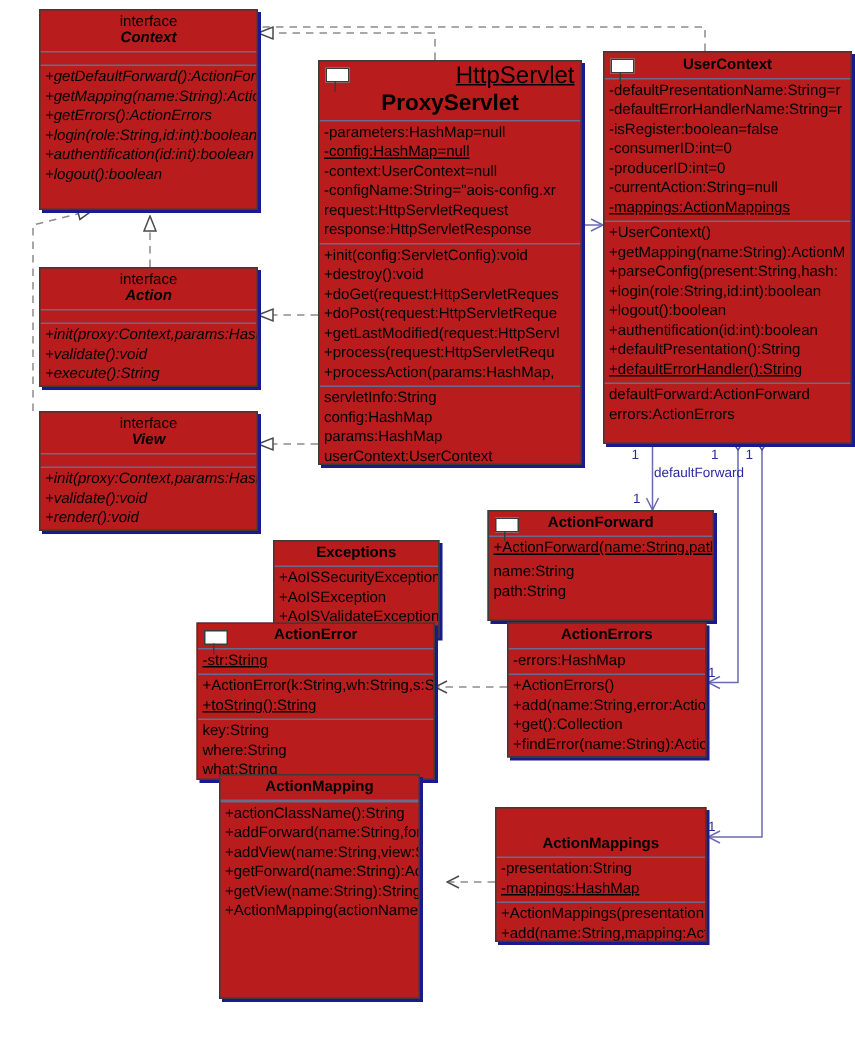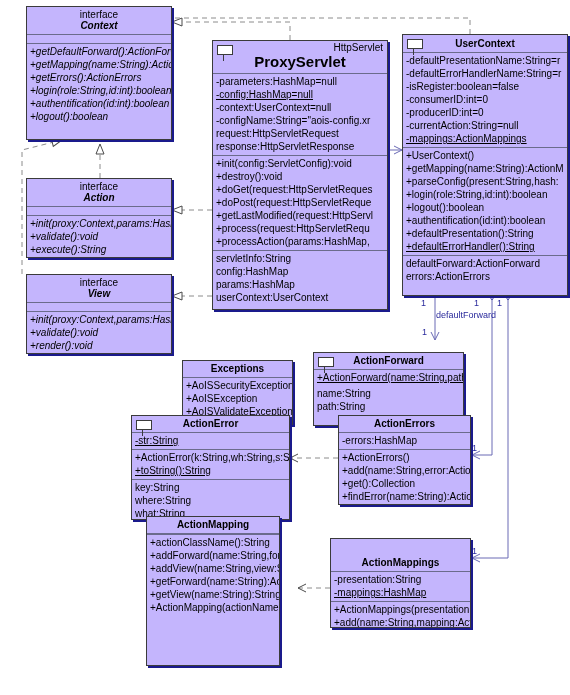--- a/index.html
+++ b/index.html
@@ -24,21 +24,21 @@
     position: absolute;
     left: 0; top: 0;
     width: 570px;
     height: 695px;
     pointer-events: none;
     z-index: 1;
   }
   .uml-class {
     position: absolute;
     box-sizing: border-box;
-    background: #c4b5fd;
+    background: #b91c1c;
     border: 1px solid #3b3b3b;
     box-shadow: 2px 2px 0 0 #1a1a8c;
     z-index: 3;
     overflow: hidden;
   }
   .cls-header {
     text-align: center;
     font-size: 10px;
     font-weight: bold;
     color: #000000;
@@ -52,25 +52,26 @@
     font-style: normal;
     font-size: 10px;
   }
   .cls-header .iname {
     display: block;
     font-style: italic;
     font-weight: bold;
   }
   .cls-header-right {
     text-align: right;
-    font-size: 10px;
+    font-size: 16px;
     font-weight: normal;
     padding: 1px 4px 0 3px;
     color: #000000;
     white-space: nowrap;
+    text-decoration: underline;
   }
   .sep {
     border-top: 1px solid #6b6b8c;
     height: 0;
     font-size: 0;
     line-height: 0;
   }
   .compartment {
     padding: 1px 0 2px 0;
   }
@@ -315,21 +316,21 @@
   <div class="uml-class" style="left:182px; top:336px; width:111px; height:65px;margin-top:24px;">
     <div style="text-align:center; font-size:10px; font-weight:bold; padding:2px 0 3px 0;">Exceptions</div>
     <div class="sep"></div>
     <div class="compartment">
       <div class="row">+AoISSecurityException</div>
       <div class="row">+AoISException</div>
       <div class="row">+AoISValidateException</div>
     </div>
   </div>
 
-  <div class="uml-class" style="left:313px; top:340px; width:151px; height:74px;margin-top:12px;">
+  <div class="uml-class" style="left:325px; top:340px; width:151px; height:74px;">
     <div class="plug"></div>
     <div style="text-align:center; font-size:10px; font-weight:bold; padding:2px 0 3px 0;">ActionForward</div>
     <div class="sep"></div>
     <div class="compartment">
       <div class="row underline">+ActionForward(name:String,path:S</div>
     </div>
     <div class="compartment">
       <div class="row">name:String</div>
       <div class="row">path:String</div>
     </div>

